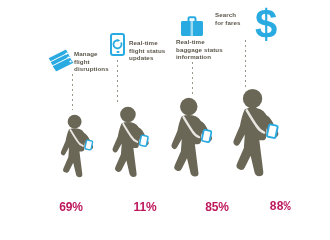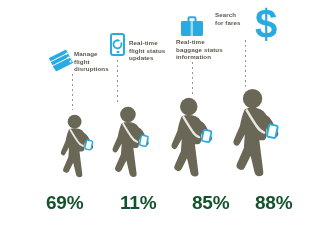--- a/index.html
+++ b/index.html
@@ -46,22 +46,22 @@
   .dollar{
     font-size:40px;font-weight:bold;color:#29abe2;line-height:1;
     font-family:"Liberation Sans",sans-serif;
   }
 
   
   .fig{position:absolute;bottom:36px;}
 
   
   .pct{
-    position:absolute;bottom:6px;text-align:left;
-    font-size:19px;font-weight:bold;color:#14532d;letter-spacing:-.2px;
+    position:absolute;bottom:6px;text-align:center;
+    font-size:12px;font-weight:bold;color:#be185d;letter-spacing:-.2px;
   }
 </style>
 </head>
 <body>
 
 <div class="stage">
 
   <div class="icon tickets" style="left:46px;top:46px;">
     <svg viewBox="0 0 34 26" width="34" height="26" aria-hidden="true">
       <g fill="#29abe2" stroke="#ffffff" stroke-width="1">
@@ -160,15 +160,15 @@
         <circle cx="28" cy="11" r="10"></circle>
         <path d="M20 22 q8-3 16 0 q7 3 7 12 l-1 16 q0 4-4 4 l-3 0 l2 16 l2 16 q1 5-4 5 q-4 0-5-4 l-4-17 l-6 12 q-2 4-6 2 q-4-2-2-6 l7-16 l1-14 l-5 9 q-2 4-5 2 q-3-2-1-6 l6-14 q2-11 5-17 z"></path>
         <path d="M38 26 q7 2 10 8 l6 11 q2 4-2 6 q-4 2-6-2 l-5-10 z"></path>
       </g>
       <path d="M22 23 q6 10 10 16 q3 5 8 7" stroke="#e8e6e0" stroke-width="2.6" fill="none" stroke-linecap="round"></path>
       <g>
         <rect x="44" y="38" width="9" height="13" rx="1.6" fill="#ffffff" stroke="#29abe2" stroke-width="2" transform="rotate(12 48 44)"></rect>
       </g>
     </svg>
   </div>
-  <div class="pct" style="left:255px;width:50px;">88%</div>
+  <div class="pct" style="left:255px;width:50px;font-family:Liberation Mono, monospace;">88%</div>
 
 </div>
 
 </body></html>

